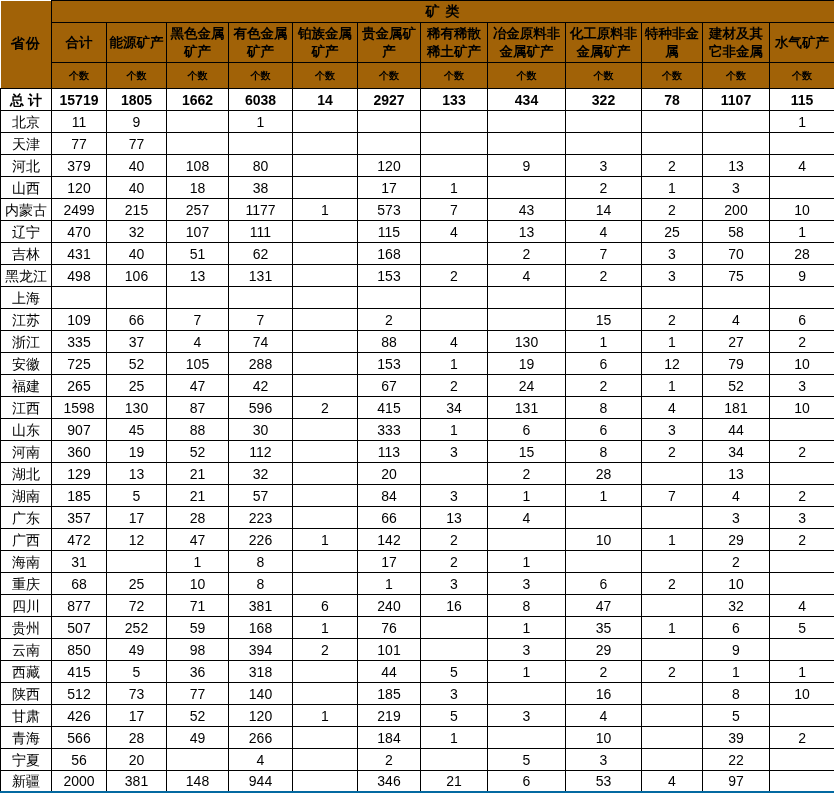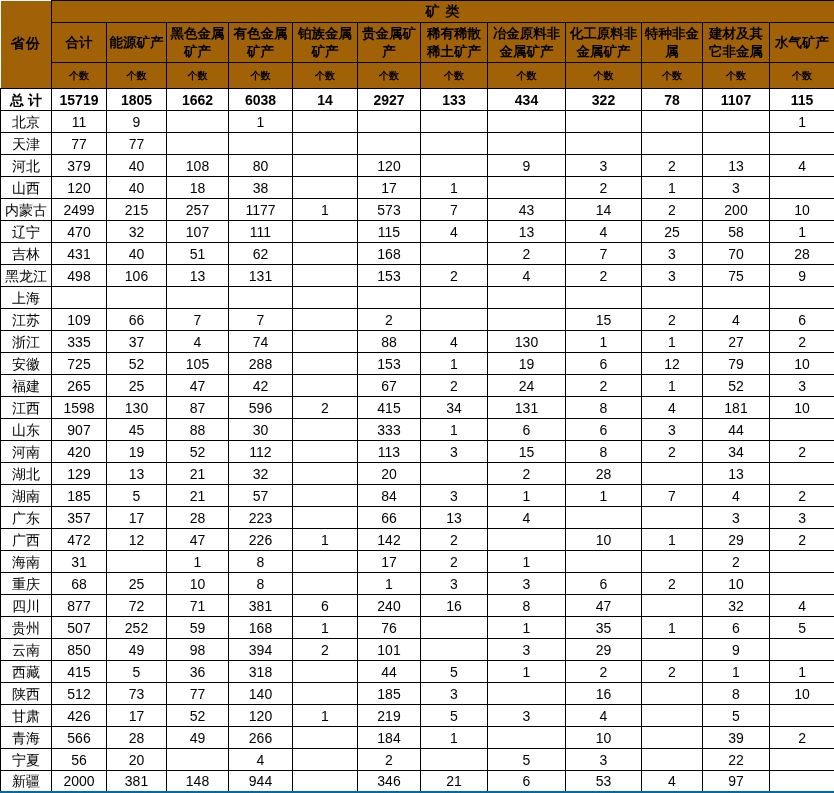--- a/index.html
+++ b/index.html
@@ -355,21 +355,21 @@
           <td>333</td>
           <td>1</td>
           <td>6</td>
           <td>6</td>
           <td>3</td>
           <td>44</td>
           <td></td>
         </tr>
         <tr>
           <th class="rowlabel">河南</th>
-          <td>420</td>
+          <td>360</td>
           <td>19</td>
           <td>52</td>
           <td>112</td>
           <td></td>
           <td>113</td>
           <td>3</td>
           <td>15</td>
           <td>8</td>
           <td>2</td>
           <td>34</td>

